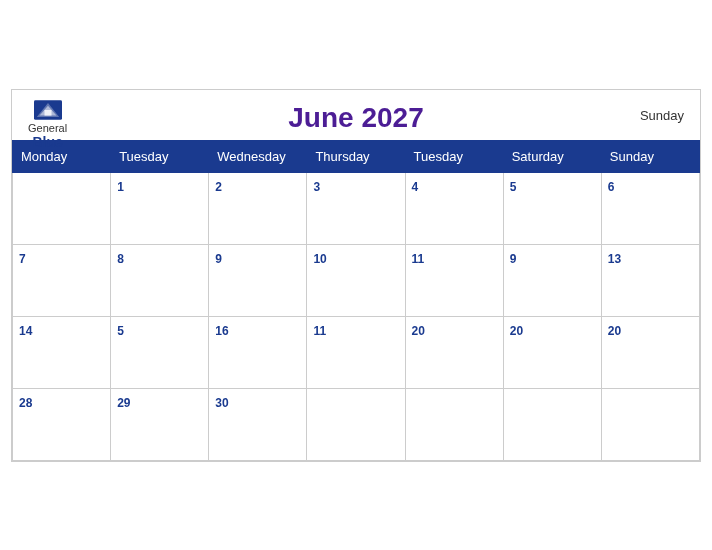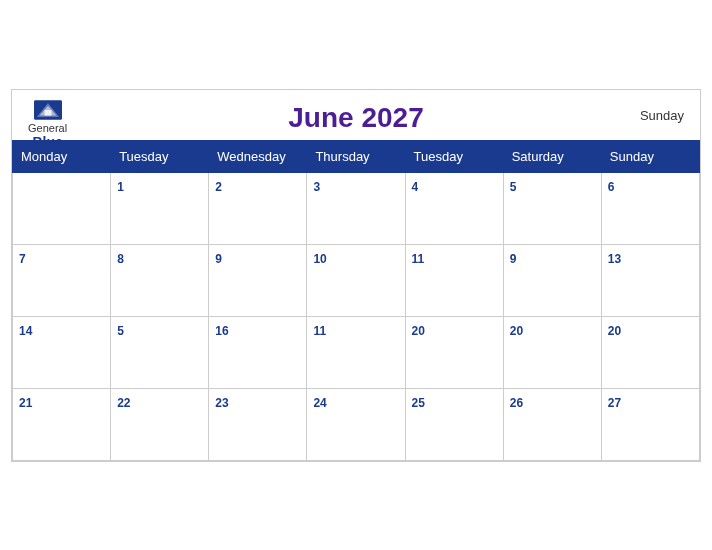--- a/index.html
+++ b/index.html
@@ -144,23 +144,23 @@
         <tr>
           <td><span class="day-number">14</span></td>
           <td><span class="day-number">5</span></td>
           <td><span class="day-number">16</span></td>
           <td><span class="day-number">11</span></td>
           <td><span class="day-number">20</span></td>
           <td><span class="day-number">20</span></td>
           <td><span class="day-number">20</span></td>
         </tr>
         <tr>
-          <td><span class="day-number">21</span></td>
-          <td><span class="day-number">22</span></td>
-          <td><span class="day-number">23</span></td>
-          <td><span class="day-number">24</span></td>
-          <td><span class="day-number">25</span></td>
-          <td><span class="day-number">26</span></td>
-          <td><span class="day-number">27</span></td>
+          <td><span class="day-number">28</span></td>
+          <td><span class="day-number">29</span></td>
+          <td><span class="day-number">30</span></td>
+          <td class="empty-cell"></td>
+          <td class="empty-cell"></td>
+          <td class="empty-cell"></td>
+          <td class="empty-cell"></td>
         </tr>
       </tbody>
   </table>
 </div>
 
 </body></html>

